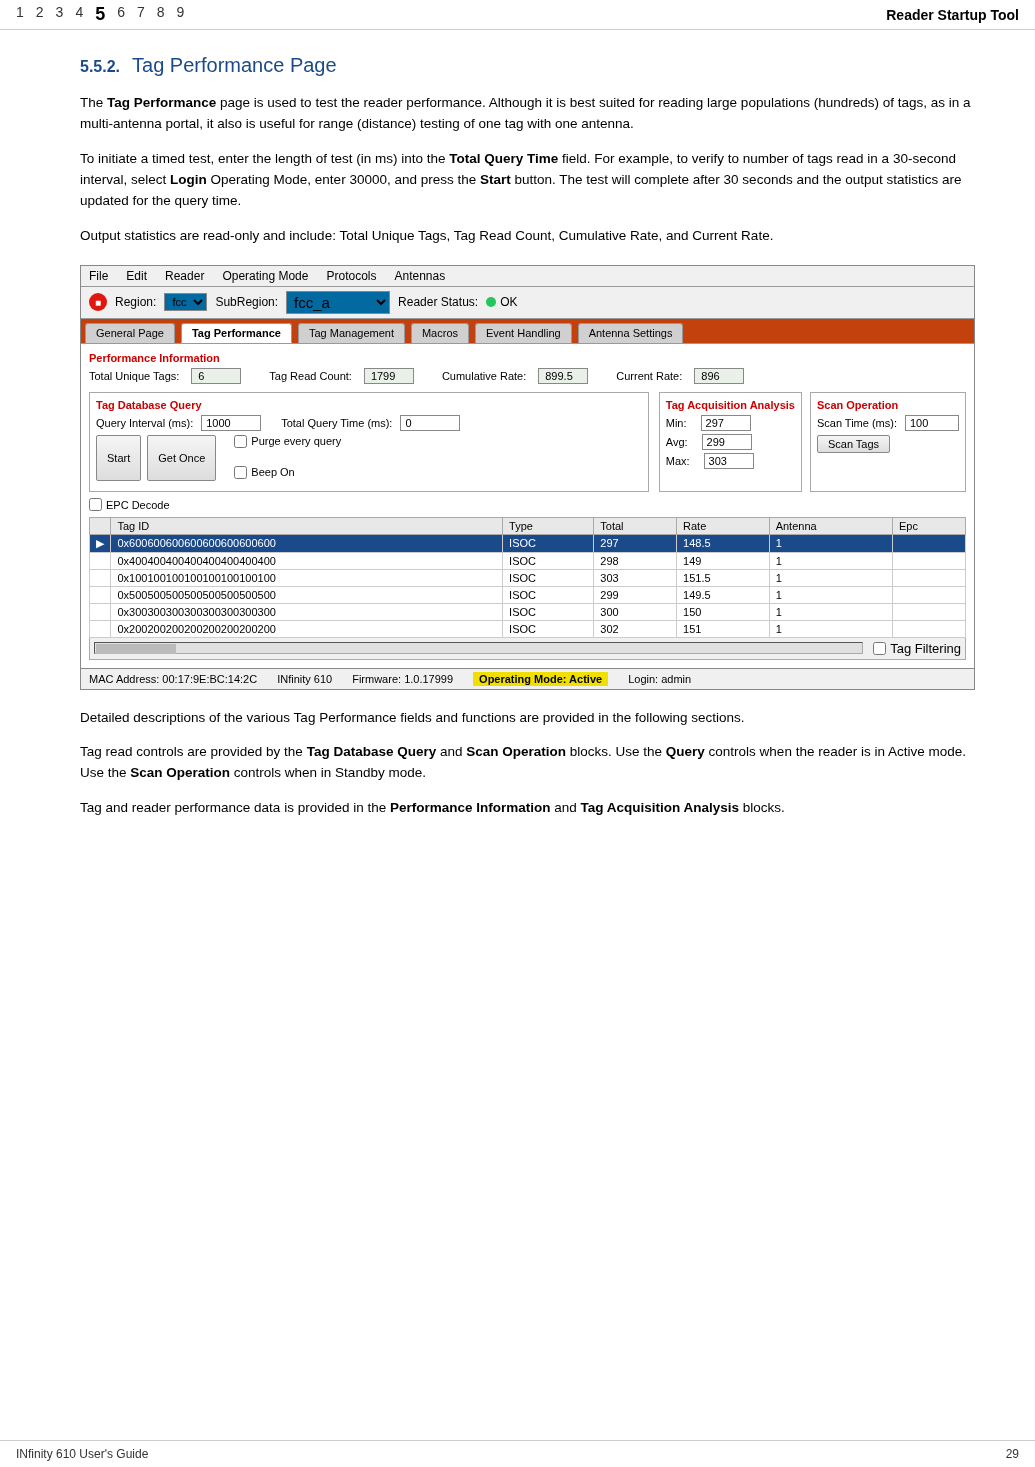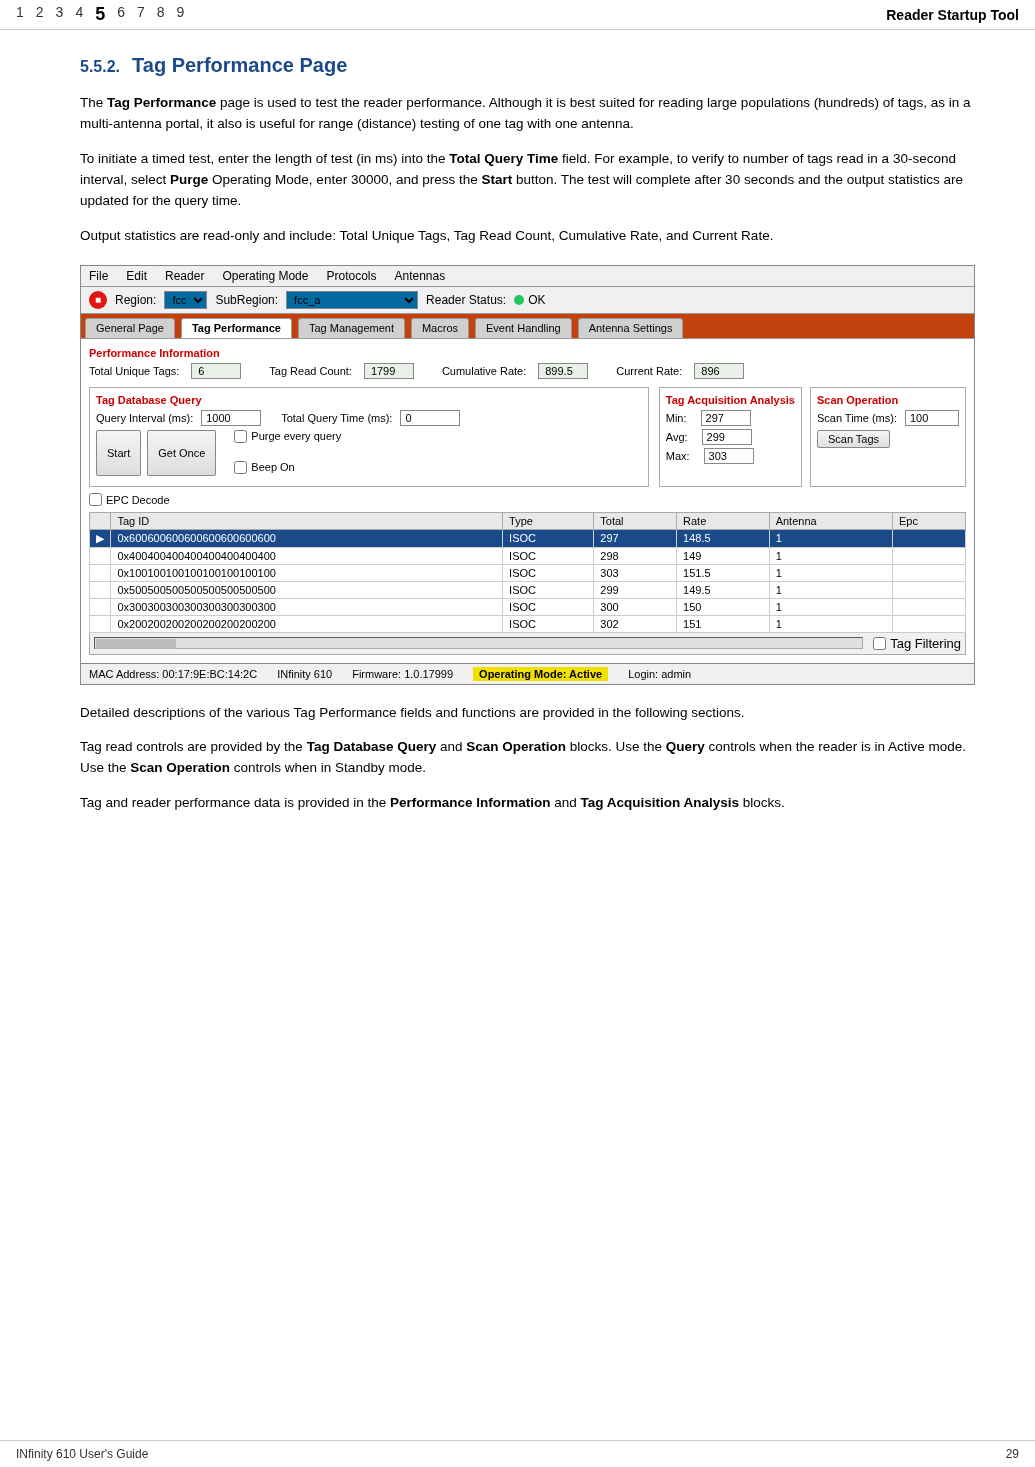--- a/index.html
+++ b/index.html
@@ -50,21 +50,21 @@
       align-items: baseline;
       gap: 12px;
       margin-bottom: 16px;
     }
     .section-number {
       font-weight: bold;
       font-size: 16px;
       color: #1a4a8a;
     }
     .section-title {
-      font-weight: bold;
+      font-weight: normal;
       font-size: 20px;
       color: #1a4a8a;
     }
 
     
     .body-text {
       margin-bottom: 14px;
       line-height: 1.55;
       font-size: 13.5px;
     }
@@ -331,21 +331,21 @@
       <div class="section-heading">
         <span class="section-number">5.5.2.</span>
         <span class="section-title">Tag Performance Page</span>
       </div>
 
       <div class="body-text">
         The <b>Tag Performance</b> page is used to test the reader performance. Although it is best suited for reading large populations (hundreds) of tags, as in a multi-antenna portal, it also is useful for range (distance) testing of one tag with one antenna.
       </div>
 
       <div class="body-text">
-        To initiate a timed test, enter the length of test (in ms) into the <b>Total Query Time</b> field. For example, to verify to number of tags read in a 30-second interval, select <b>Purge</b> Operating Mode, enter 30000, and press the <b>Start</b> button. The test will complete after 30 seconds and the output statistics are updated for the query time.
+        To initiate a timed test, enter the length of test (in ms) into the <b>Total Query Time</b> field. For example, to verify to number of tags read in a 30-second interval, select <b>Login</b> Operating Mode, enter 30000, and press the <b>Start</b> button. The test will complete after 30 seconds and the output statistics are updated for the query time.
       </div>
 
       <div class="body-text">
         Output statistics are read-only and include: Total Unique Tags, Tag Read Count, Cumulative Rate, and Current Rate.
       </div>
 
       <div class="screenshot-container">
 
         <div class="app-menubar">
           <span>File</span>
@@ -356,21 +356,21 @@
           <span>Antennas</span>
         </div>
 
         <div class="region-bar">
           <button class="logo-btn">■</button>
           <span>Region:</span>
           <select style="font-size:11px;padding:1px 3px;">
             <option>fcc</option>
           </select>
           <span>SubRegion:</span>
-          <select style="font-size:11px;padding:1px 3px;width:132px;">
+          <select style="font-size:15px;padding:1px 3px;width:104px;">
             <option>fcc_a</option>
           </select>
           <span>Reader Status:</span>
           <div class="reader-status">
             <span class="status-dot"></span>
             <span>OK</span>
           </div>
         </div>
 
         <div class="tab-bar">

